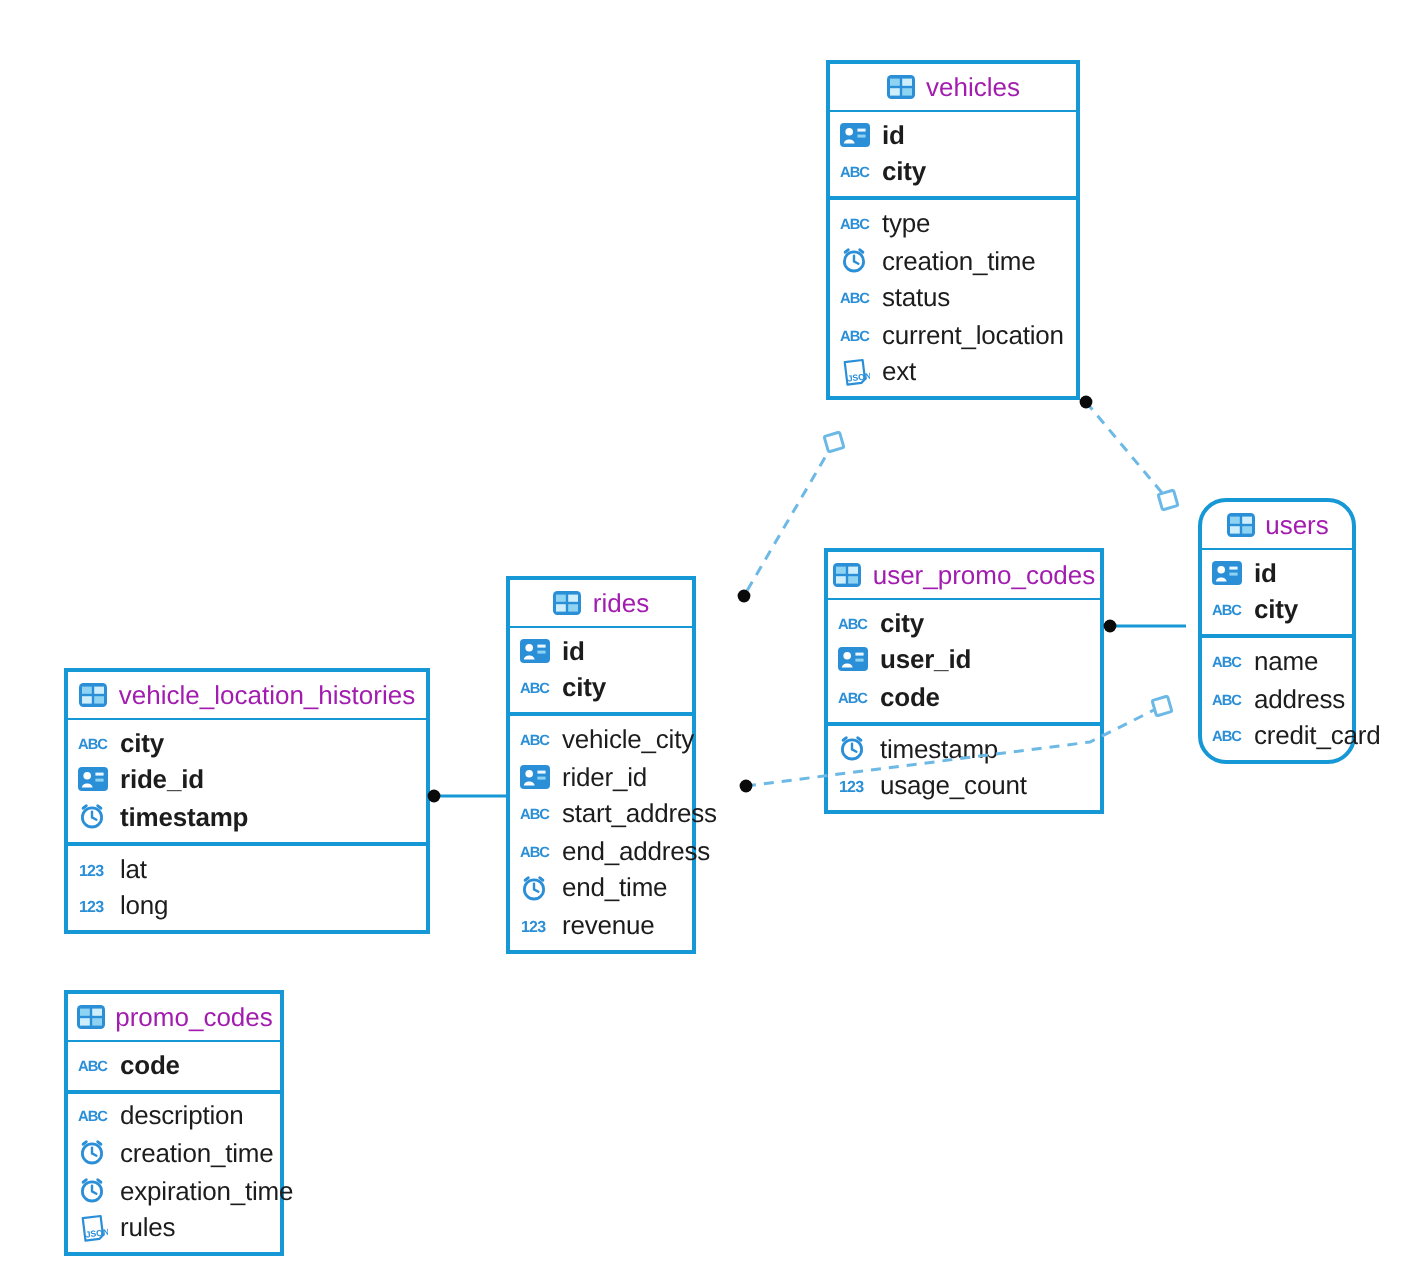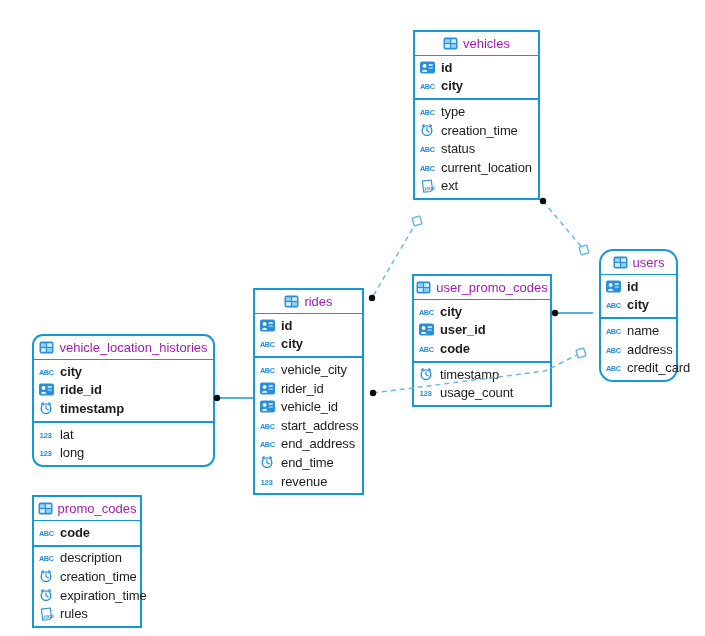--- a/index.html
+++ b/index.html
@@ -239,21 +239,21 @@
           <div class="row">
             <span class="icon">
               <svg width="17" height="13" viewBox="0 0 17 13">
                 <text x="0" y="9.6" font-family="Liberation Sans, sans-serif" font-size="7.4" font-weight="bold" letter-spacing="-0.5" fill="#2b8fd8">ABC</text>
               </svg>
             </span>
             <span class="lbl">credit_card</span>
           </div>
         </div>
       </div>
-      <div class="tbl" style="left: 253px; top: 288px; width: 111px;">
+      <div class="tbl" style="left: 253px; top: 288px; width: 95px;">
         <div class="tbl-header">
           <span class="icon" style="width: 15px; flex: 0 0 15px;">
             <svg width="15" height="13" viewBox="0 0 15 13">
               <rect x="0.5" y="0.5" width="14" height="12" rx="2.2" fill="#2b8fd8"></rect>
               <rect x="2" y="2.3" width="4.9" height="3.6" fill="#8ed3f2"></rect>
               <rect x="8.1" y="2.3" width="4.9" height="3.6" fill="#cfeefb"></rect>
               <rect x="2" y="7.1" width="4.9" height="3.7" fill="#cfeefb"></rect>
               <rect x="8.1" y="7.1" width="4.9" height="3.7" fill="#8ed3f2"></rect>
             </svg>
           </span>
@@ -297,32 +297,20 @@
                 <circle cx="4.6" cy="4.9" r="1.9" fill="#ffffff"></circle>
                 <path d="M1.9,10.8 C2.1,8.0 7.1,8.0 7.3,10.8 Z" fill="#ffffff"></path>
                 <rect x="8.7" y="3.3" width="4.1" height="1.5" fill="#eaf7ff"></rect>
                 <rect x="8.7" y="6.3" width="4.1" height="1.5" fill="#8ed3f2"></rect>
               </svg>
             </span>
             <span class="lbl">rider_id</span>
           </div>
           <div class="row">
             <span class="icon">
-              <svg width="15" height="13" viewBox="0 0 15 13">
-                <rect x="0" y="0.5" width="15" height="12" rx="2" fill="#2b8fd8"></rect>
-                <circle cx="4.6" cy="4.9" r="1.9" fill="#ffffff"></circle>
-                <path d="M1.9,10.8 C2.1,8.0 7.1,8.0 7.3,10.8 Z" fill="#ffffff"></path>
-                <rect x="8.7" y="3.3" width="4.1" height="1.5" fill="#eaf7ff"></rect>
-                <rect x="8.7" y="6.3" width="4.1" height="1.5" fill="#8ed3f2"></rect>
-              </svg>
-            </span>
-            <span class="lbl">vehicle_id</span>
-          </div>
-          <div class="row">
-            <span class="icon">
               <svg width="17" height="13" viewBox="0 0 17 13">
                 <text x="0" y="9.6" font-family="Liberation Sans, sans-serif" font-size="7.4" font-weight="bold" letter-spacing="-0.5" fill="#2b8fd8">ABC</text>
               </svg>
             </span>
             <span class="lbl">start_address</span>
           </div>
           <div class="row">
             <span class="icon">
               <svg width="17" height="13" viewBox="0 0 17 13">
                 <text x="0" y="9.6" font-family="Liberation Sans, sans-serif" font-size="7.4" font-weight="bold" letter-spacing="-0.5" fill="#2b8fd8">ABC</text>
@@ -343,21 +331,21 @@
           <div class="row">
             <span class="icon">
               <svg width="17" height="13" viewBox="0 0 17 13">
                 <text x="0.5" y="9.8" font-family="Liberation Sans, sans-serif" font-size="8" font-weight="bold" letter-spacing="-0.4" fill="#2b8fd8">123</text>
               </svg>
             </span>
             <span class="lbl">revenue</span>
           </div>
         </div>
       </div>
-      <div class="tbl" style="left: 32px; top: 334px; width: 183px; border-radius: 11px;">
+      <div class="tbl" style="left: 32px; top: 334px; width: 183px;">
         <div class="tbl-header">
           <span class="icon" style="width: 15px; flex: 0 0 15px;">
             <svg width="15" height="13" viewBox="0 0 15 13">
               <rect x="0.5" y="0.5" width="14" height="12" rx="2.2" fill="#2b8fd8"></rect>
               <rect x="2" y="2.3" width="4.9" height="3.6" fill="#8ed3f2"></rect>
               <rect x="8.1" y="2.3" width="4.9" height="3.6" fill="#cfeefb"></rect>
               <rect x="2" y="7.1" width="4.9" height="3.7" fill="#cfeefb"></rect>
               <rect x="8.1" y="7.1" width="4.9" height="3.7" fill="#8ed3f2"></rect>
             </svg>
           </span>

